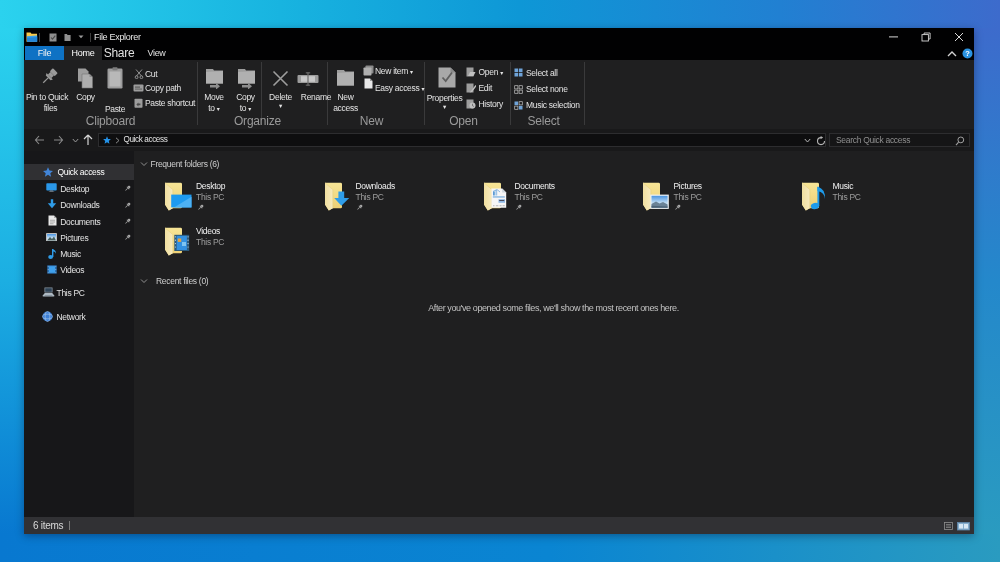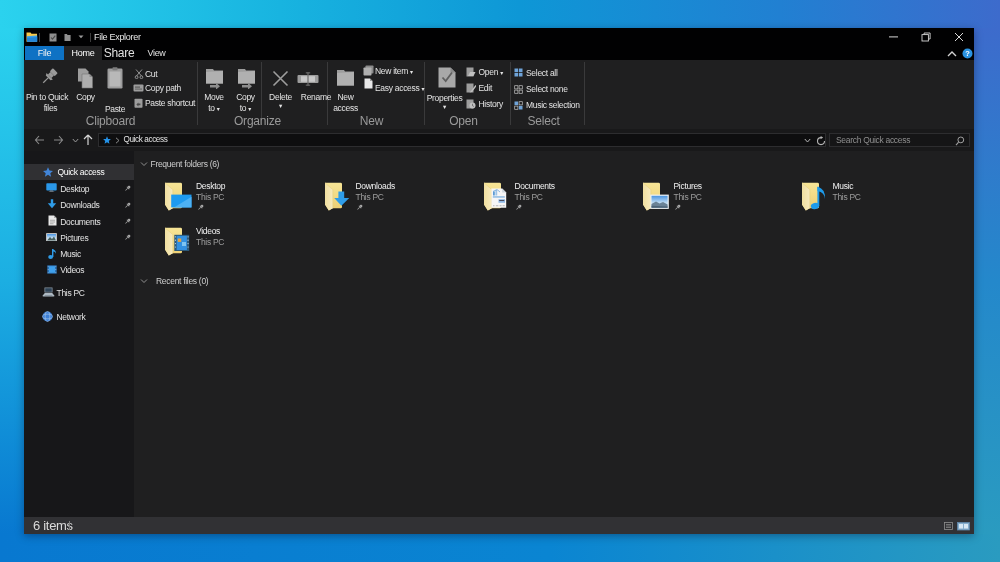--- a/index.html
+++ b/index.html
@@ -472,23 +472,24 @@
 <span class="t" style="left:172px;top:86px;color:#9d9d9d">This PC</span>
 
 <svg style="left:116px;top:10px" width="8" height="6" viewBox="0 0 8 6">
         <path d="M1 1.5 L4 4.5 L7 1.5" stroke="#8f8f8f" stroke-width="1" fill="none"></path>
       </svg>
 <span class="t" style="left:126.5px;top:8px;color:#cfcfcf">Frequent folders (6)</span>
 <svg style="left:116px;top:127px" width="8" height="6" viewBox="0 0 8 6">
         <path d="M1 1.5 L4 4.5 L7 1.5" stroke="#8f8f8f" stroke-width="1" fill="none"></path>
       </svg>
 <span class="t" style="left:132px;top:125px;color:#cfcfcf">Recent files (0)</span>
+<span class="t tc" style="left:529.5px;top:151.5px;color:#c3c3c3;font-size:9px;letter-spacing:-0.4px">After you've opened some files, we'll show the most recent ones here.</span>
 </div>
 <div id="status">
-<span class="t" style="left:9px;top:3.5px;font-size:13px;color:#dadada">6 items</span>
+<span class="t" style="left:9px;top:3.5px;font-size:10px;color:#dadada">6 items</span>
 <div class="abs" style="left:44.5px;top:3.5px;width:1px;height:9px;background:#7a7a7a"></div>
 <svg style="left:920px;top:4.5px" width="9" height="8" viewBox="0 0 9 8">
         <rect x="0.5" y="0.5" width="8" height="7" fill="none" stroke="#8f8f8f" stroke-width="0.8"></rect>
         <path d="M2 2.5 h5 M2 4 h5 M2 5.5 h5" stroke="#8f8f8f" stroke-width="0.7"></path>
       </svg>
 <svg style="left:933px;top:4.5px" width="13" height="9" viewBox="0 0 13 9">
         <rect x="0.5" y="0.5" width="12" height="7.5" fill="#87aecd" stroke="#5f87ab" stroke-width="0.8"></rect>
         <rect x="2" y="2" width="4" height="4.5" fill="#d8e8f4"></rect>
         <rect x="7" y="2" width="4" height="4.5" fill="#d8e8f4"></rect>
       </svg>

